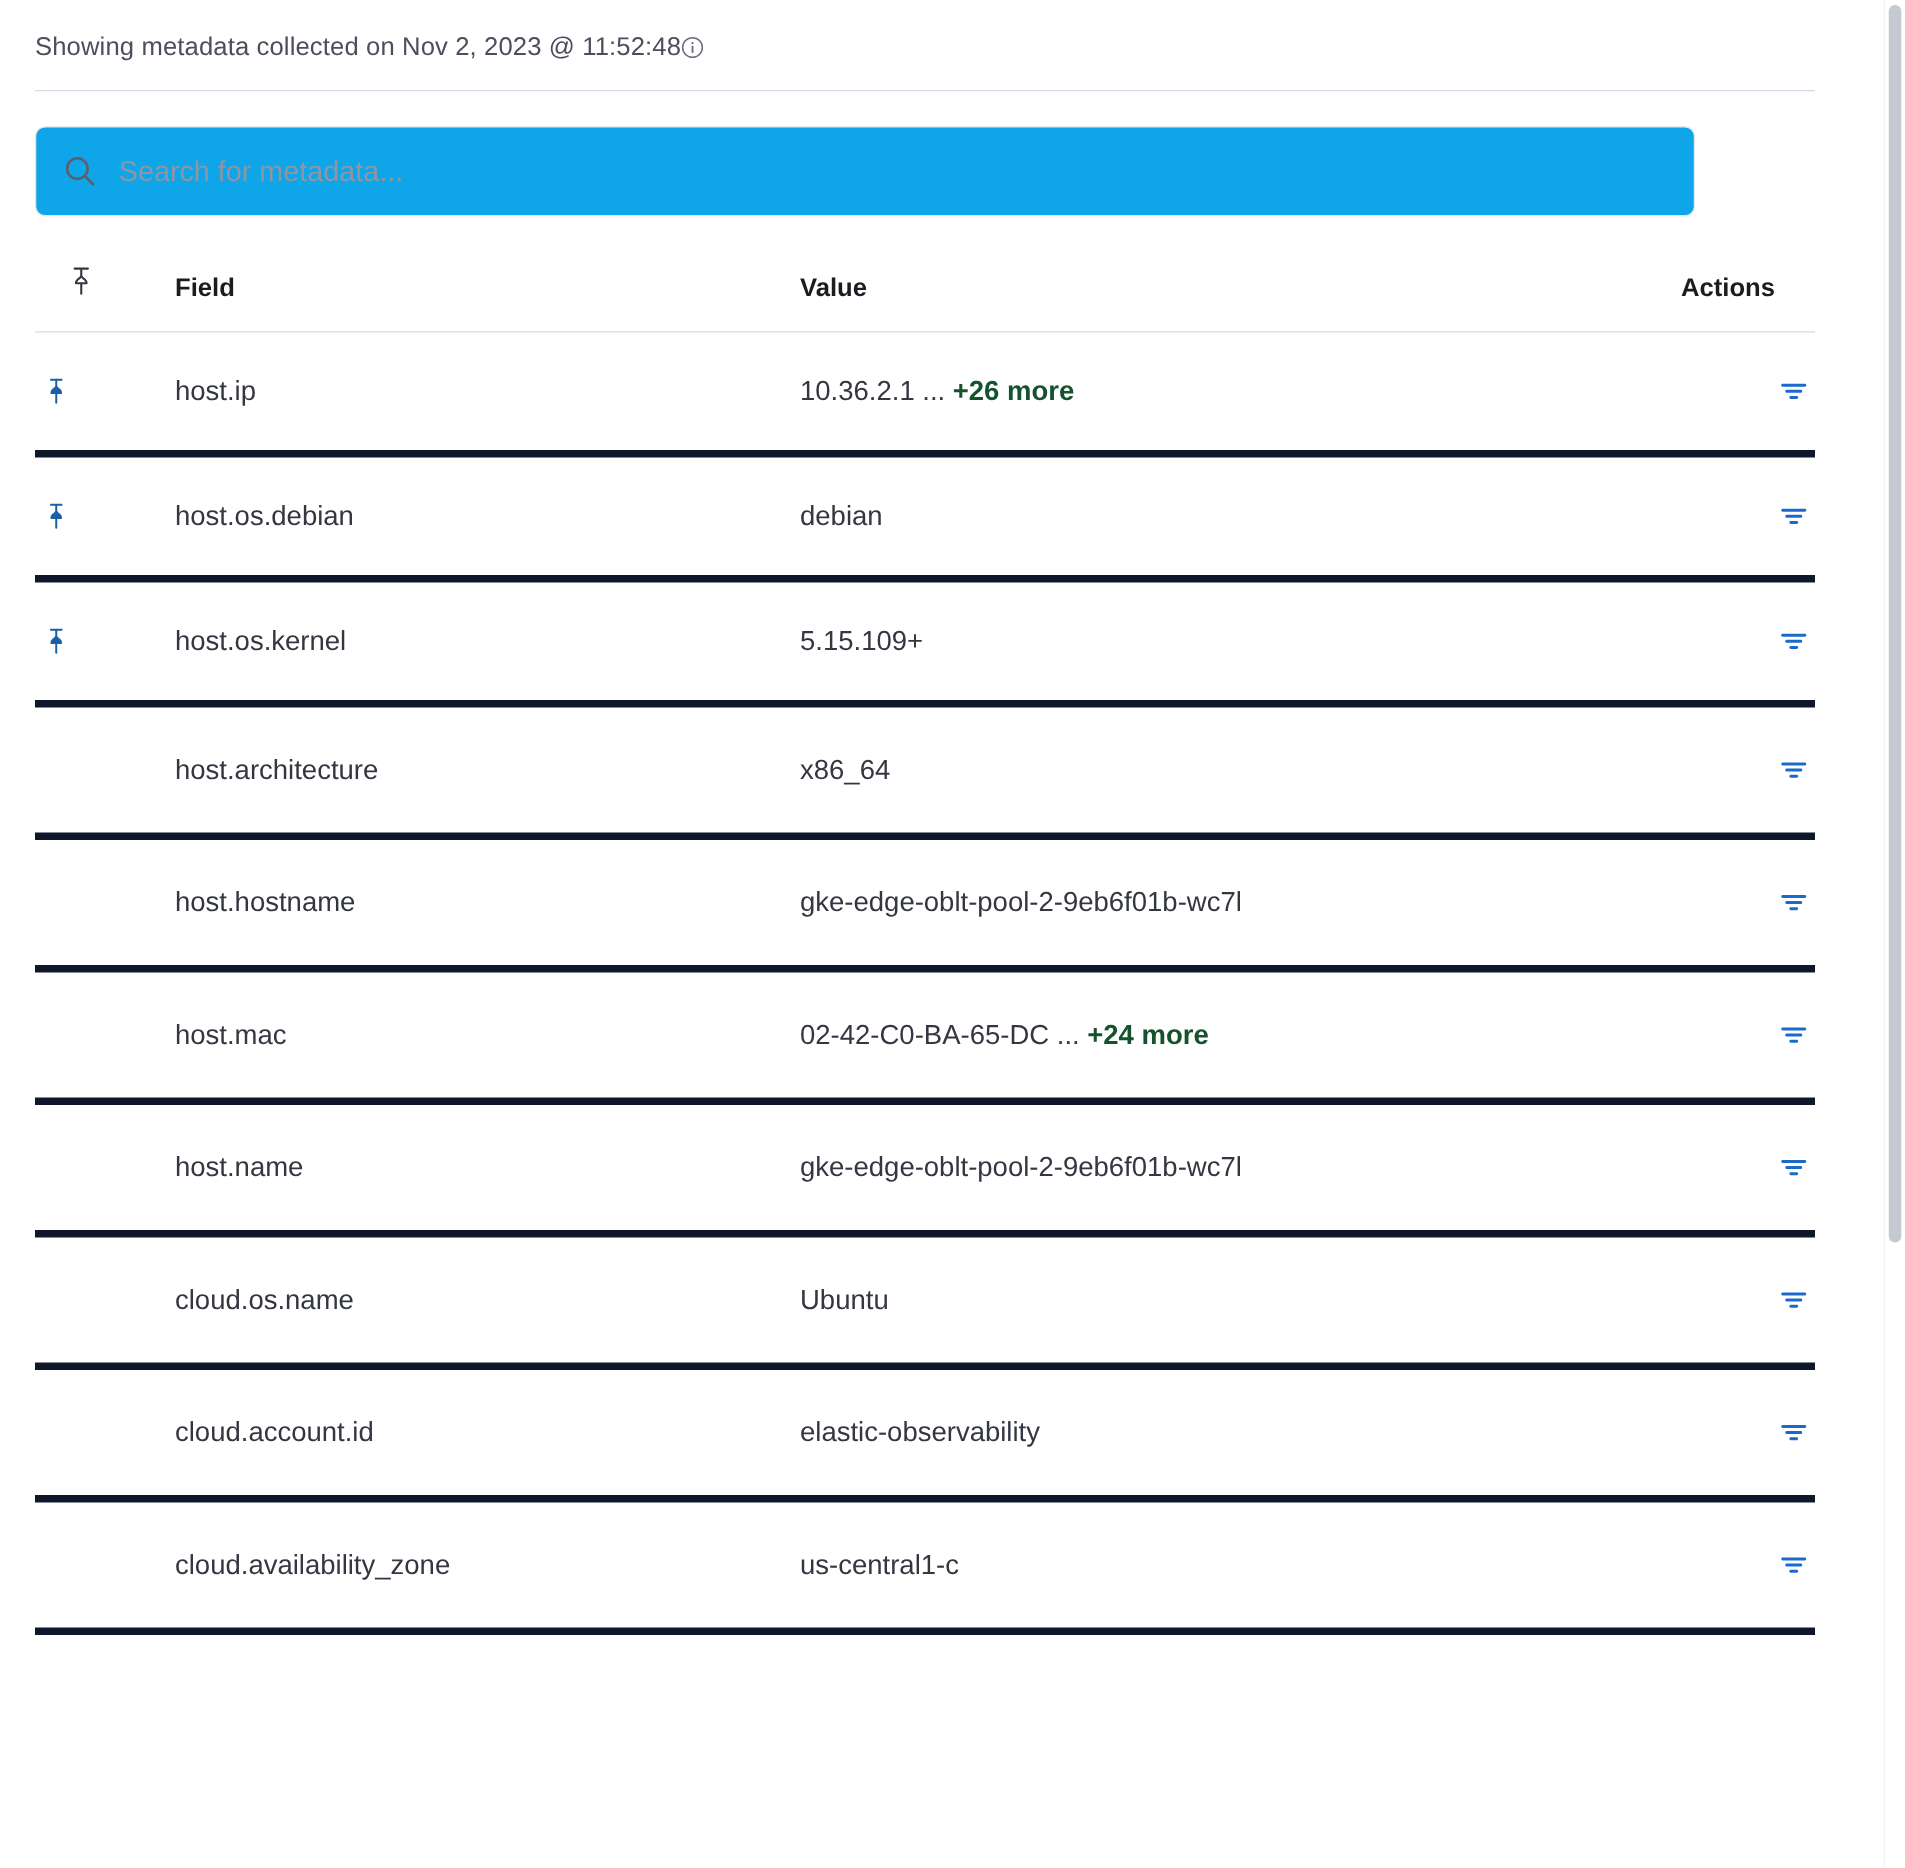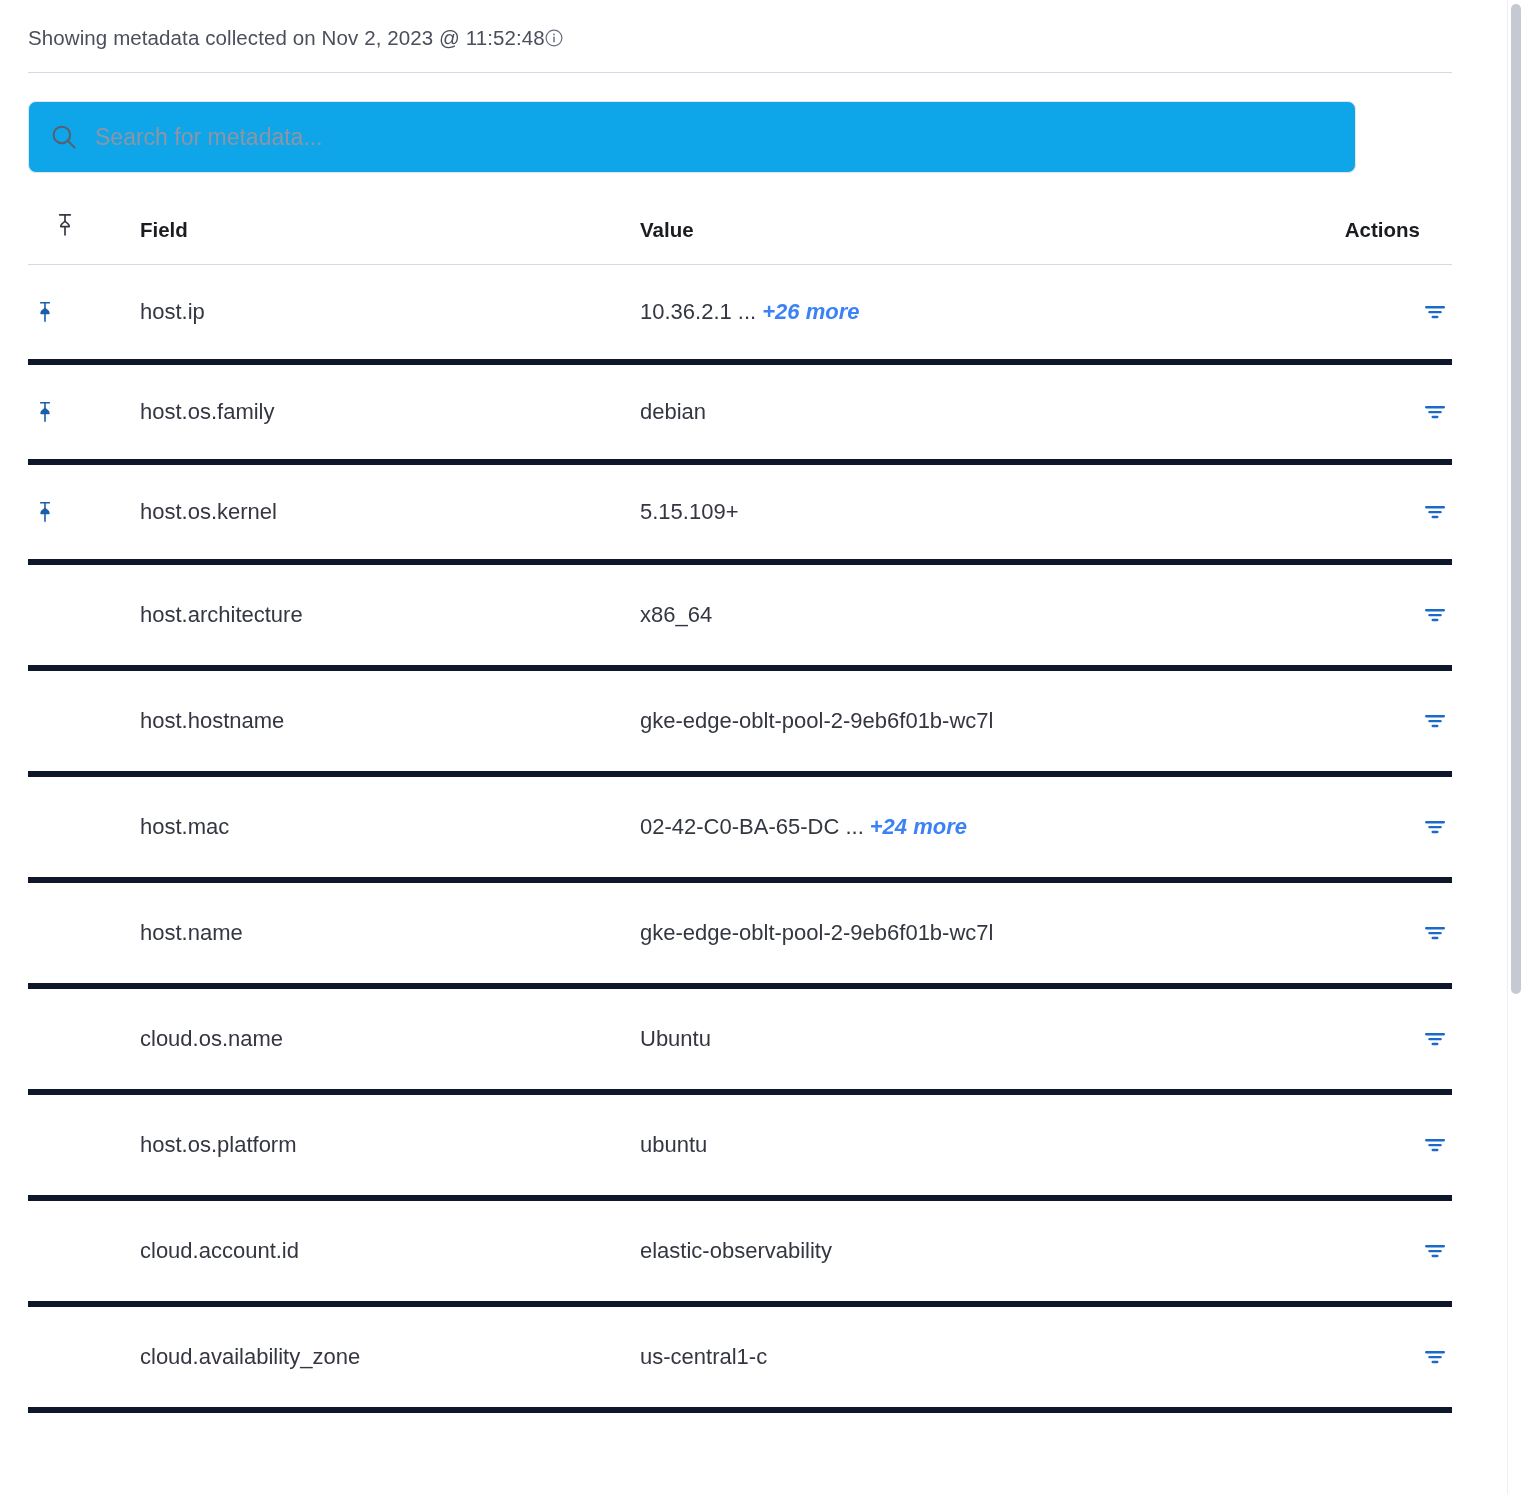--- a/index.html
+++ b/index.html
@@ -118,25 +118,24 @@
   .td-pin { padding-left: 26px; }
   .td-actions { text-align: right; padding-right: 28px; }
   .pin-cell {
     width: 34px;
     height: 34px;
     display: inline-flex;
     align-items: center;
     justify-content: center;
   }
   .more-link {
-    color: #3b82f6;
+    color: #14532d;
     font-weight: bold;
     cursor: pointer;
     margin-left: 6px;
-    font-style: italic;
   }
   .value-text { color: #343741; }
   .filter-btn {
     display: inline-flex;
     align-items: center;
     justify-content: center;
     width: 34px;
     height: 34px;
     cursor: pointer;
   }
@@ -225,21 +224,21 @@
                 </svg>
               </span></td>
           </tr>
           <tr>
             <td class="td-pin"><span class="pin-cell">
                 <svg width="20" height="22" viewBox="0 0 16 18" aria-hidden="true">
                   <path d="M4 1.4h8M8 1.4v4.2c0 1.2 1.3 1.6 2.1 2.3.7.6 1.1 1.3 1.1 2.3H4.8c0-1 .4-1.7 1.1-2.3C6.7 7.2 8 6.8 8 5.6" fill="#1b5fa8" stroke="#1b5fa8" stroke-width="1.3" stroke-linejoin="round"></path>
                   <path d="M8 10.2v6.3" fill="none" stroke="#1b5fa8" stroke-width="1.3" stroke-linecap="round"></path>
                 </svg>
               </span></td>
-            <td>host.os.family</td>
+            <td>host.os.debian</td>
             <td><span class="value-text">debian</span></td>
             <td class="td-actions"><span class="filter-btn">
                 <svg width="26" height="20" viewBox="0 0 20 16" aria-hidden="true">
                   <rect x="2" y="3.2" width="16" height="1.9" rx="0.9" fill="#1b6ac9"></rect>
                   <rect x="4.6" y="7.1" width="10.8" height="1.9" rx="0.9" fill="#1b6ac9"></rect>
                   <rect x="7.2" y="11" width="5.6" height="1.9" rx="0.9" fill="#1b6ac9"></rect>
                 </svg>
               </span></td>
           </tr>
           <tr>
@@ -314,32 +313,20 @@
             <td class="td-actions"><span class="filter-btn">
                 <svg width="26" height="20" viewBox="0 0 20 16" aria-hidden="true">
                   <rect x="2" y="3.2" width="16" height="1.9" rx="0.9" fill="#1b6ac9"></rect>
                   <rect x="4.6" y="7.1" width="10.8" height="1.9" rx="0.9" fill="#1b6ac9"></rect>
                   <rect x="7.2" y="11" width="5.6" height="1.9" rx="0.9" fill="#1b6ac9"></rect>
                 </svg>
               </span></td>
           </tr>
           <tr>
             <td class="td-pin"><span class="pin-cell"></span></td>
-            <td>host.os.platform</td>
-            <td><span class="value-text">ubuntu</span></td>
-            <td class="td-actions"><span class="filter-btn">
-                <svg width="26" height="20" viewBox="0 0 20 16" aria-hidden="true">
-                  <rect x="2" y="3.2" width="16" height="1.9" rx="0.9" fill="#1b6ac9"></rect>
-                  <rect x="4.6" y="7.1" width="10.8" height="1.9" rx="0.9" fill="#1b6ac9"></rect>
-                  <rect x="7.2" y="11" width="5.6" height="1.9" rx="0.9" fill="#1b6ac9"></rect>
-                </svg>
-              </span></td>
-          </tr>
-          <tr>
-            <td class="td-pin"><span class="pin-cell"></span></td>
             <td>cloud.account.id</td>
             <td><span class="value-text">elastic-observability</span></td>
             <td class="td-actions"><span class="filter-btn">
                 <svg width="26" height="20" viewBox="0 0 20 16" aria-hidden="true">
                   <rect x="2" y="3.2" width="16" height="1.9" rx="0.9" fill="#1b6ac9"></rect>
                   <rect x="4.6" y="7.1" width="10.8" height="1.9" rx="0.9" fill="#1b6ac9"></rect>
                   <rect x="7.2" y="11" width="5.6" height="1.9" rx="0.9" fill="#1b6ac9"></rect>
                 </svg>
               </span></td>
           </tr>

